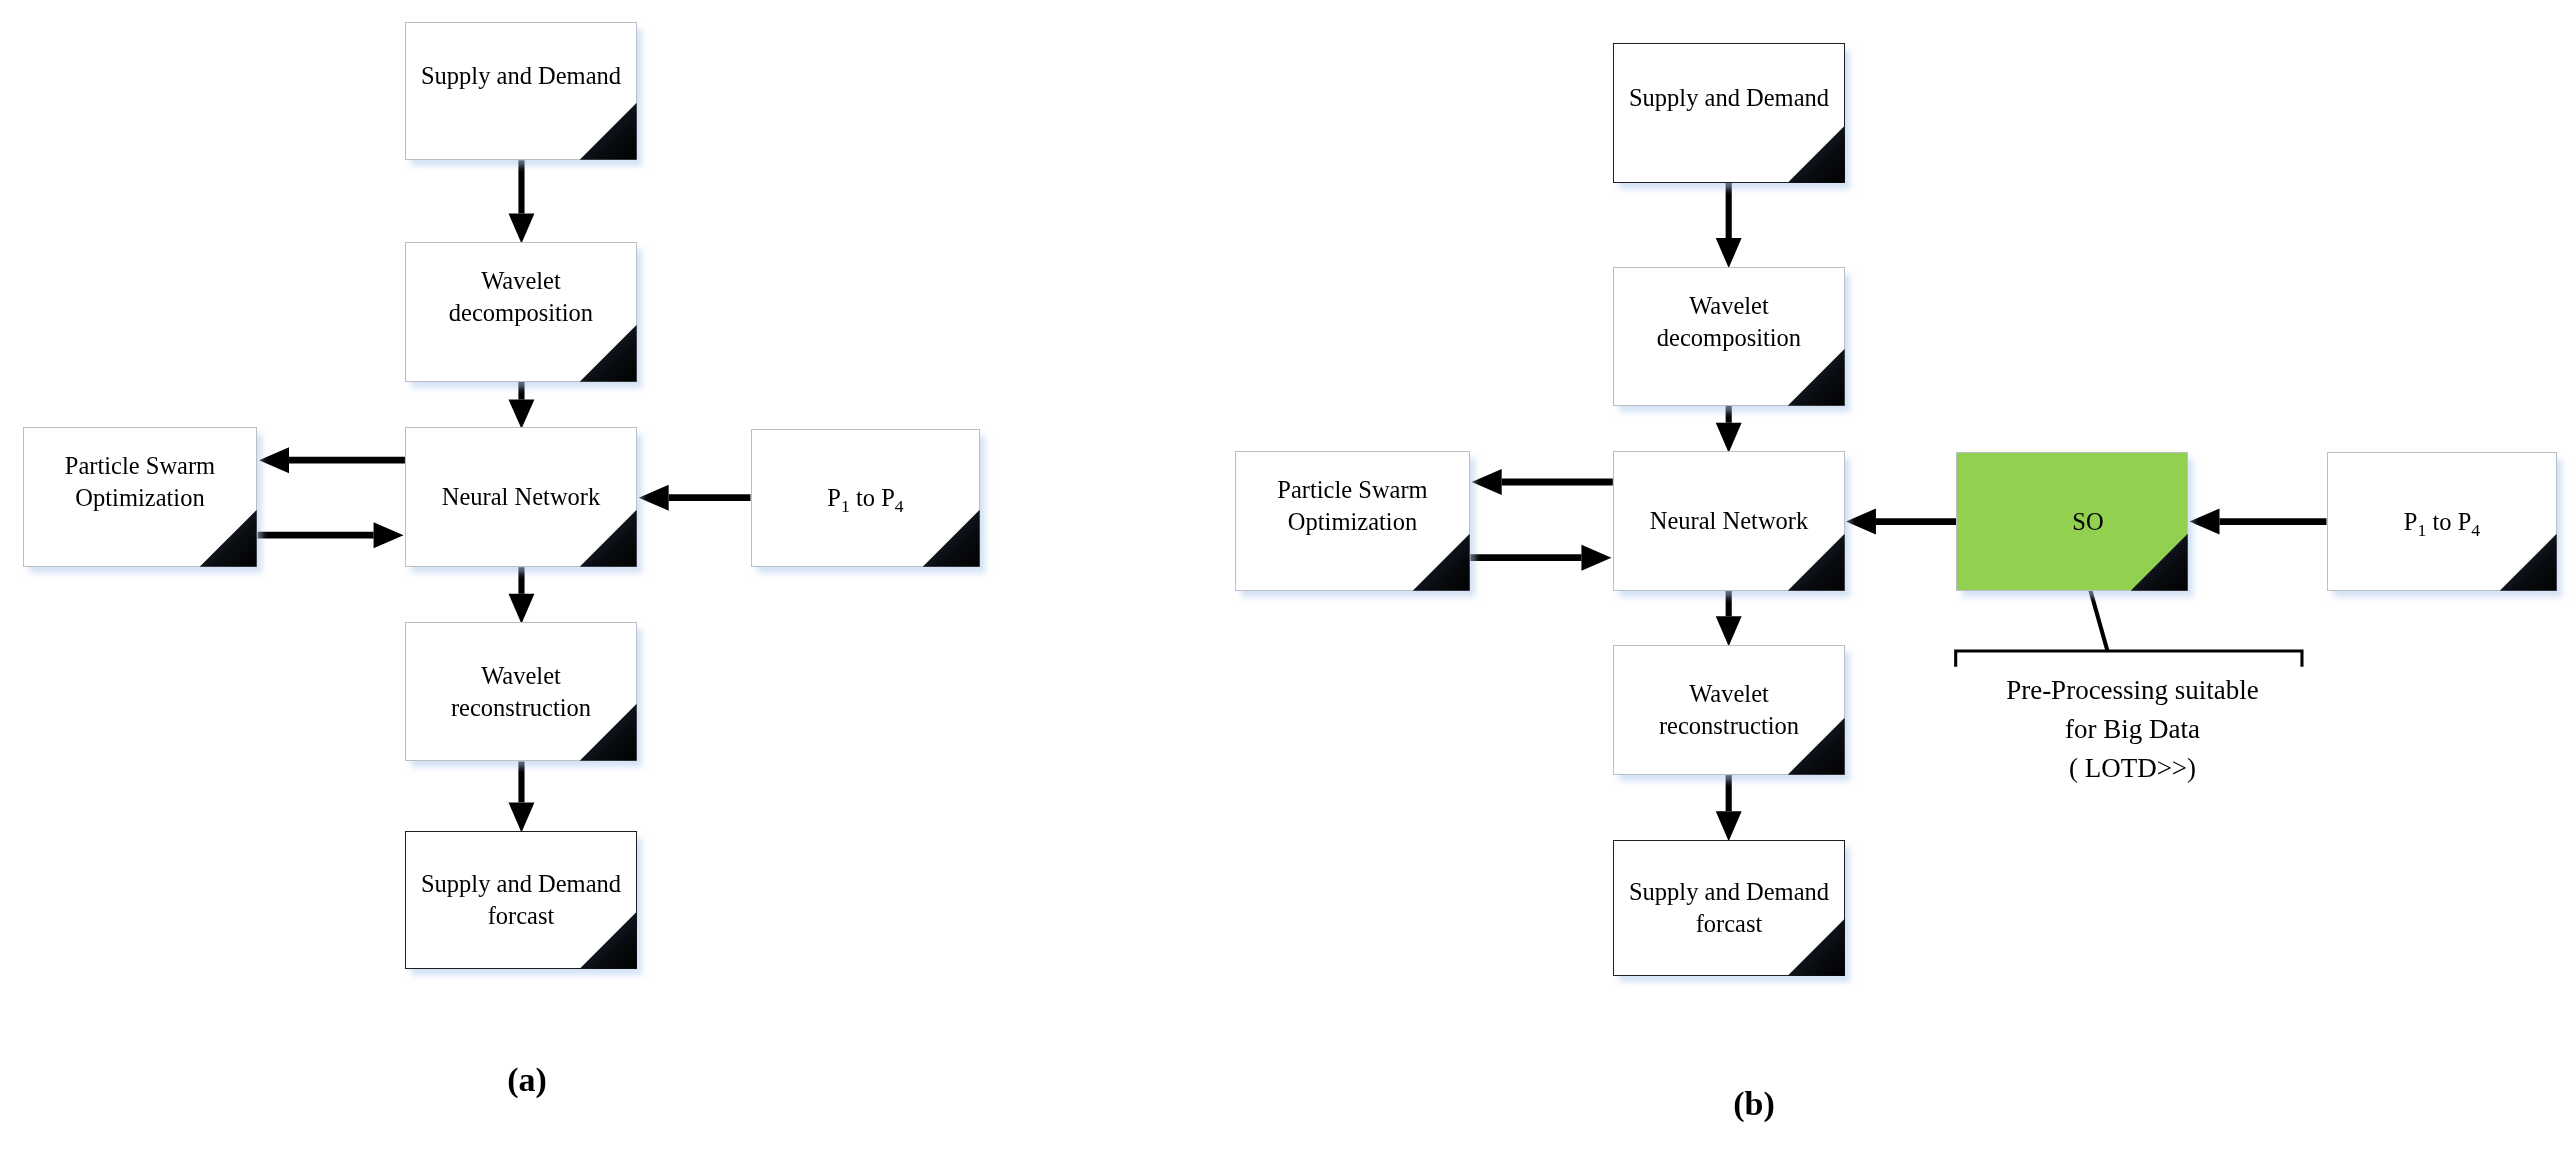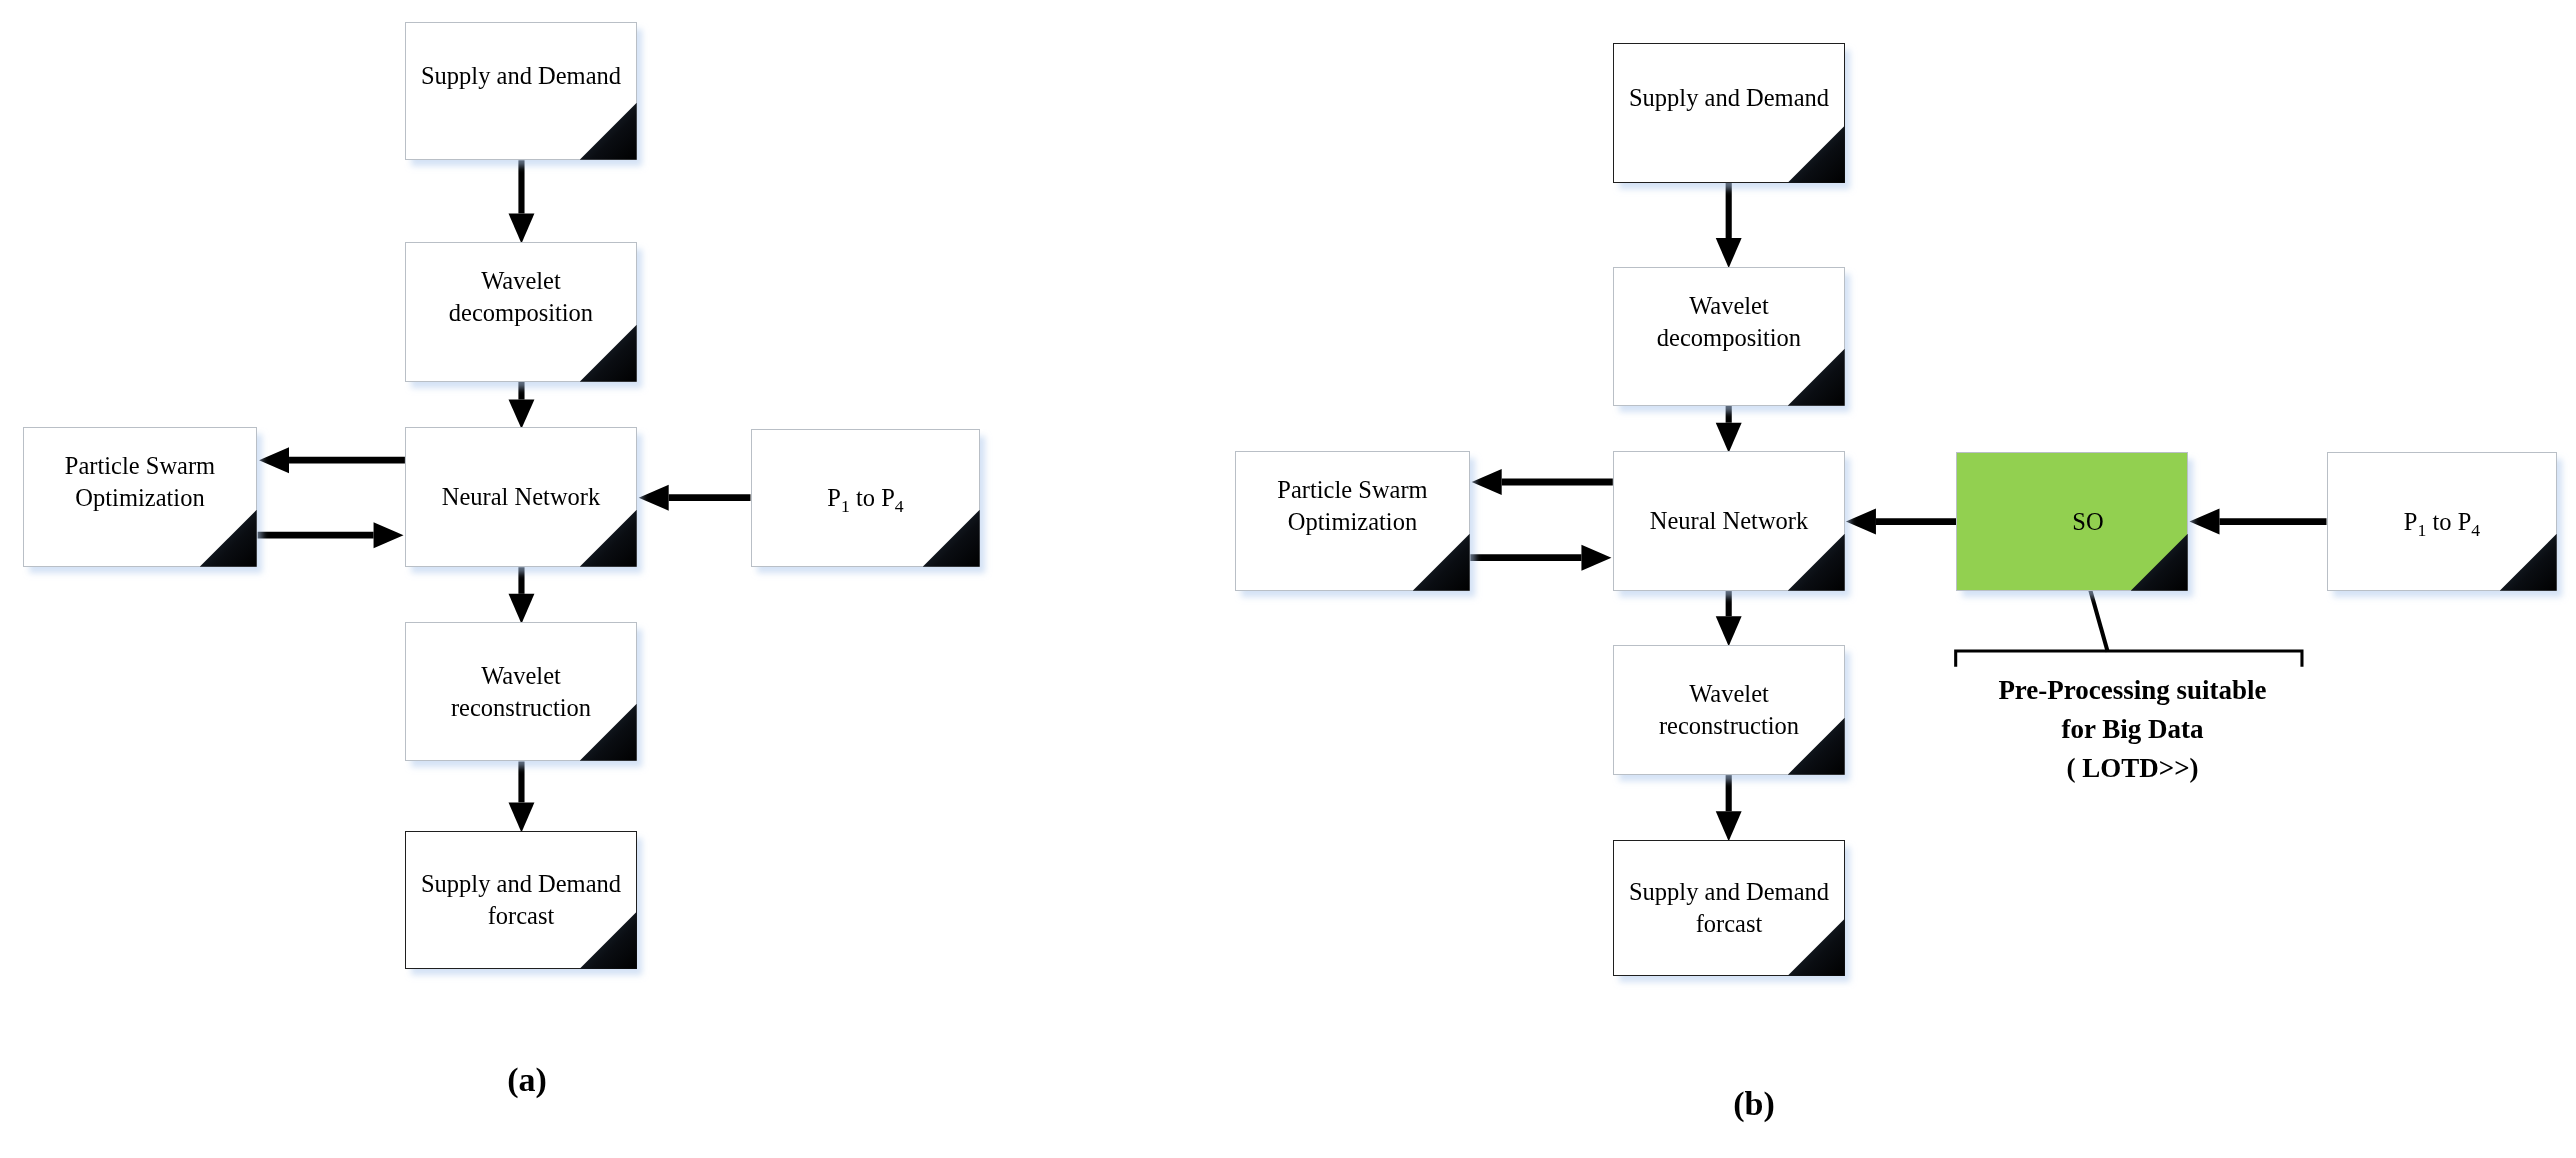--- a/index.html
+++ b/index.html
@@ -15,21 +15,21 @@
   .box.green{background:var(--so-fill,#92D050);padding-left:32px;}
   .lbl{font-size:24.5px;line-height:1.3;text-align:center;white-space:pre-line;
        position:relative;z-index:2;}
   .up .lbl{transform:translateY(-15px);}
   sub{font-size:17.7px;line-height:0;}
   .fold{position:absolute;right:-0.7px;bottom:-0.7px;width:57px;height:57px;z-index:1;
         background:linear-gradient(135deg,#2b3a49 0%,#0a0d12 60%,#000 100%);
         clip-path:polygon(100% 0,100% 100%,0 100%);}
   .panel-label{position:absolute;font-size:34px;font-weight:bold;text-align:center;width:136px;}
   .callout-text{position:absolute;left:1928px;top:671px;width:409px;text-align:center;
-                font-size:27px;line-height:39px;white-space:pre-line;font-weight:bold;}
+                font-size:27px;line-height:39px;white-space:pre-line;}
 </style>
 </head>
 <body>
 
 <div id="canvas">
 
   <svg id="connectors" viewBox="0 0 3779 1700" xmlns="http://www.w3.org/2000/svg">
 
     <g>
       <line class="cline" x1="765" y1="235" x2="765" y2="313" stroke-width="9"></line>

